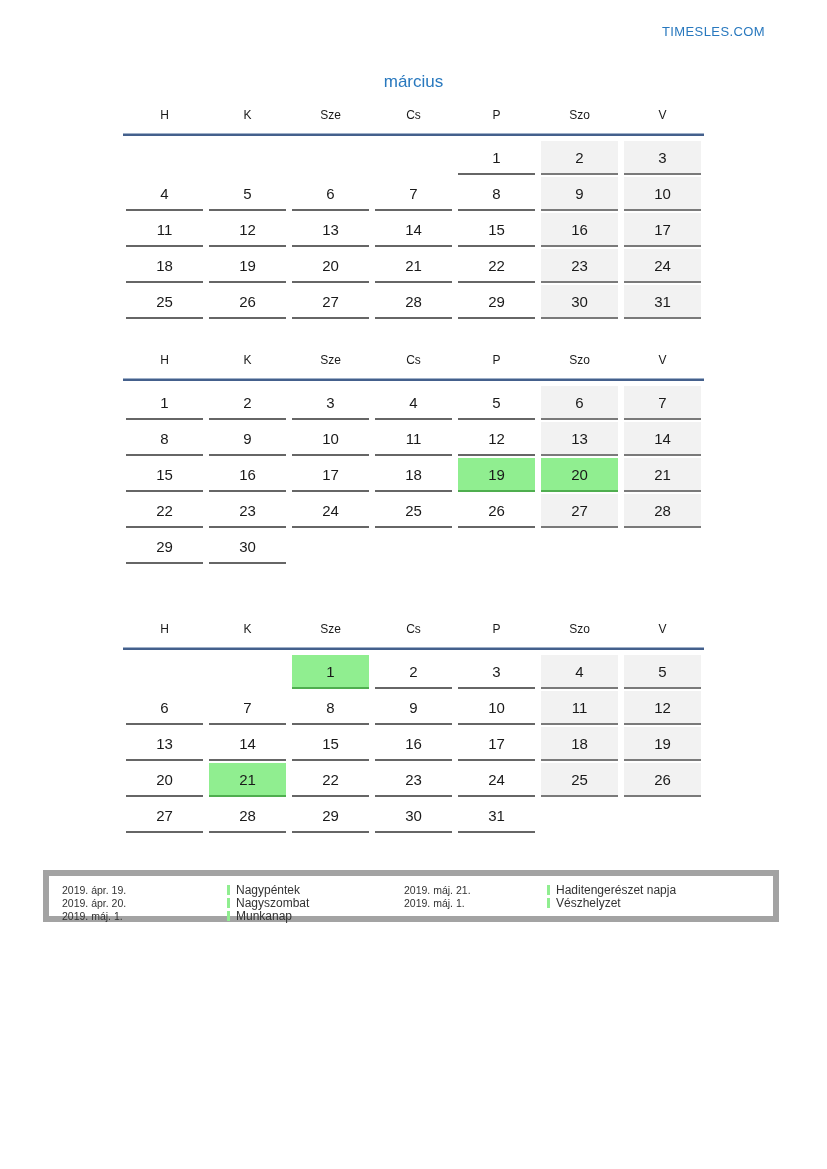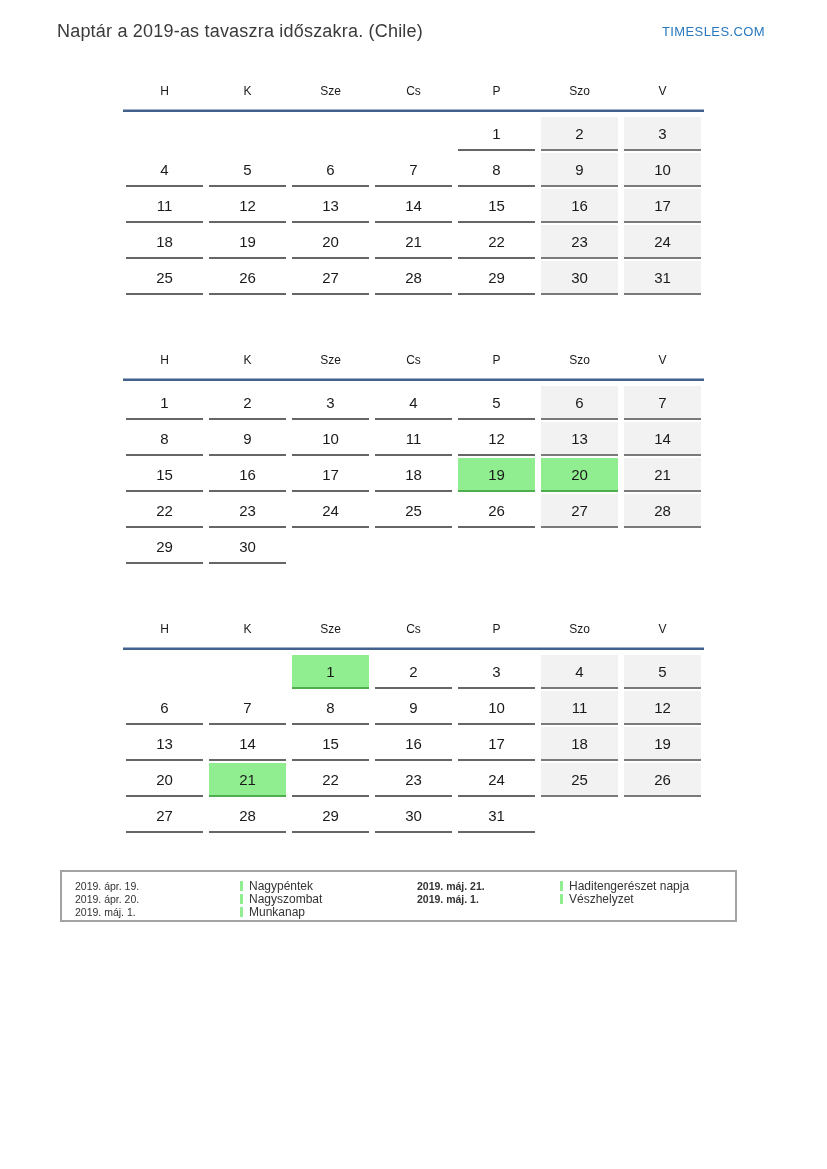--- a/index.html
+++ b/index.html
@@ -49,41 +49,41 @@
     display:flex;align-items:center;justify-content:center;
     border-bottom:2px solid var(--day-border);
   }
   .cell.empty .box{border-bottom:none;}
   .cell.weekend .box{background:var(--weekend);border-bottom-color:#7a7a7a;}
   .cell.holiday .box{background:var(--holiday);border-bottom-color:var(--holiday-border);}
   .daynum{font-size:15px;color:#1a1a1a;}
 
   
   .legend-box{
-    position:absolute;left:60px;top:870px;width:677px;height:52px;
-    border:2px solid #a3a3a3;background:#ffffff;
+    position:absolute;left:43px;top:870px;width:736px;height:52px;
+    border:6px solid #a3a3a3;background:#ffffff;
   }
   .legend-col{position:absolute;top:7px;}
   .legend-col-left{left:13px;}
   .legend-col-right{left:355px;}
   .legend-row{display:flex;align-items:center;height:13px;}
   .legend-date{width:165px;font-size:10.5px;color:#333333;}
-  .legend-col-right .legend-date{width:143px;font-weight:bold;}
+  .legend-col-right .legend-date{width:143px;}
   .legend-bar{width:3px;height:10px;background:var(--holiday);margin-right:6px;flex:none;}
   .legend-label{font-size:12px;color:#333333;white-space:nowrap;}
 </style>
 </head>
 <body>
 
 <div class="page">
-  <h1 class="page-title">Naptár a 2019-as tavaszra időszakra. (Chile)</h1>
   <a class="site-link">TIMESLES.COM</a>
 
   <main>
       <section class="month month-0">
+    <h2 class="month-title">március</h2>
     <div class="weekday-row">
           <span class="weekday">H</span>
           <span class="weekday">K</span>
           <span class="weekday">Sze</span>
           <span class="weekday">Cs</span>
           <span class="weekday">P</span>
           <span class="weekday">Szo</span>
           <span class="weekday">V</span>
         </div>
     <div class="header-line"></div>

